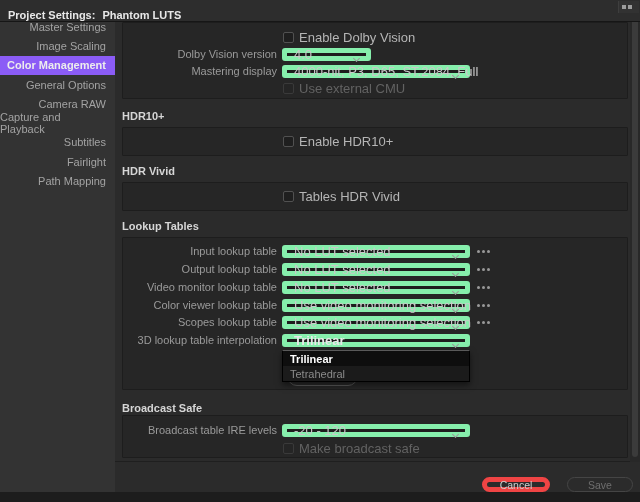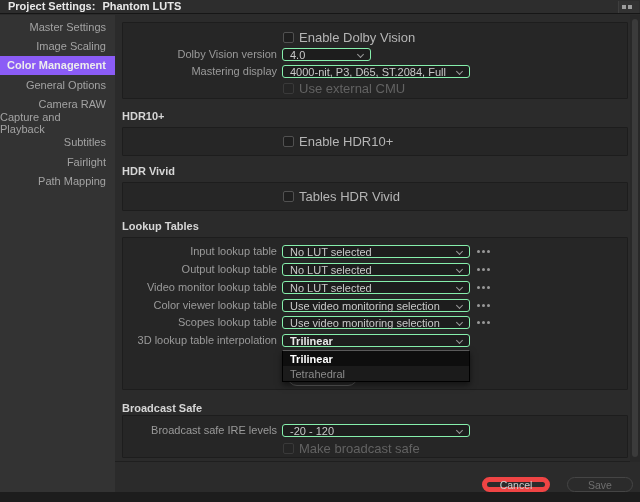--- a/index.html
+++ b/index.html
@@ -4,23 +4,23 @@
 <style>
   * { margin:0; padding:0; box-sizing:border-box; }
   html,body { background:#1a1a1a; }
   .window{
     position:relative; width:640px; height:502px; overflow:hidden;
     background:#2b2b2b; font-family:"Liberation Sans", sans-serif;
     -webkit-font-smoothing:antialiased; color:#c9c9c9;
   }
   
   .titlebar{
-    position:absolute; left:0; top:0; width:640px; height:14px;
+    position:absolute; left:0; top:0; width:640px; height:22px;
     background:#2d2d2d; border-bottom:1px solid #161616; z-index:20;
-    display:flex; align-items:flex-start;
+    display:flex; align-items:flex-end;
   }
   .titlebar .tlabel{ font-size:11px; font-weight:bold; color:#e8e8e8; margin-left:8px; }
   .titlebar .tname{ font-size:11px; font-weight:bold; color:#e8e8e8; margin-left:7px; }
   .title-options{
     position:absolute; right:1px; top:1px; width:21px; height:12px;
     background:#323232; border-left:1px solid #3e3e3e;
     display:flex; align-items:center; justify-content:flex-start; gap:2px; padding-left:3px;
   }
   .tdot{ width:4px; height:4px; background:#9c9c9c; }
   
@@ -47,22 +47,22 @@
     color:#d6d6d6; line-height:12px; white-space:nowrap;
   }
   .clipwrap{ position:absolute; left:7px; top:-4px; width:120px; height:6px; overflow:hidden; }
   .clipwrap span{ display:block; margin-top:-10px; font-size:11px; font-weight:bold; color:#d6d6d6; }
   .rlabel{
     position:absolute; left:0; width:162px; height:13px; line-height:13px;
     text-align:right; font-size:11px; color:#9a9a9a; white-space:nowrap;
   }
   .dd{
     position:absolute; left:167px; height:13px; background:#1d1d1d;
-    border:1px solid #86efac; border-radius:3px; display:flex; align-items:center;
-    padding-left:7px; font-size:11px; color:#c9c9c9; white-space:nowrap; cursor:default;
+    border:5px solid #86efac; border-radius:3px; display:flex; align-items:center;
+    padding-left:7px; font-size:13px; color:#c9c9c9; white-space:nowrap; cursor:default;
   }
   .chev{
     position:absolute; right:7px; top:3px; width:5px; height:5px;
     border-left:1.5px solid #9a9a9a; border-bottom:1.5px solid #9a9a9a;
     transform:rotate(-45deg);
   }
   .cb{
     position:absolute; left:168px; width:11px; height:11px;
     background:#1f1f1f; border:1px solid #515151; border-radius:2px;
   }
@@ -226,21 +226,21 @@
 
     <div class="peek-btn"></div>
 
     <div class="menu">
       <div class="mrow sel">Trilinear</div>
       <div class="mrow">Tetrahedral</div>
     </div>
 
     <div class="shead" style="top:387px;">Broadcast Safe</div>
     <div class="box" style="top:400px; height:43px;"></div>
-    <div class="rlabel" style="top:409px;">Broadcast safe IRE levels</div>
+    <div class="rlabel" style="top:409px;">Broadcast table IRE levels</div>
     <div class="dd" style="top:409px; width:188px;">
       <span>-20 - 120</span>
       <i class="chev"></i>
     </div>
     <div class="cb dis" style="top:428px;"></div>
     <div class="cblabel dis" style="top:428px;">Make broadcast safe</div>
   </div>
 
   <div class="sbar">
     <div class="sthumb"></div>

